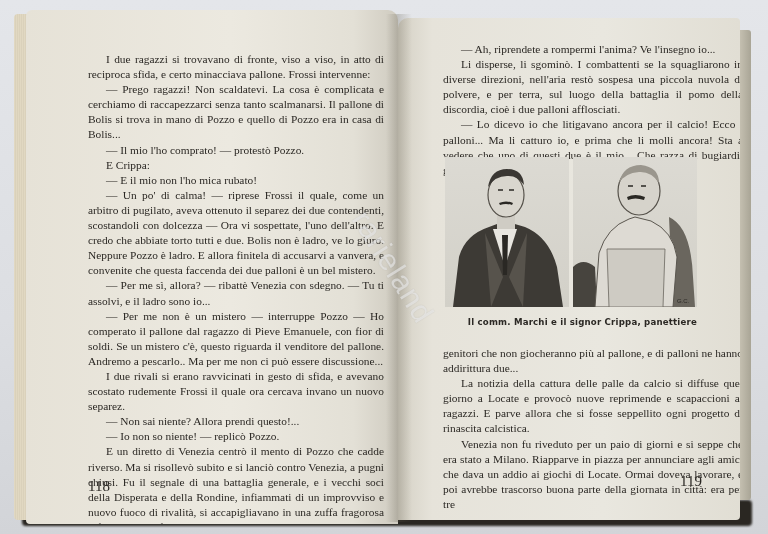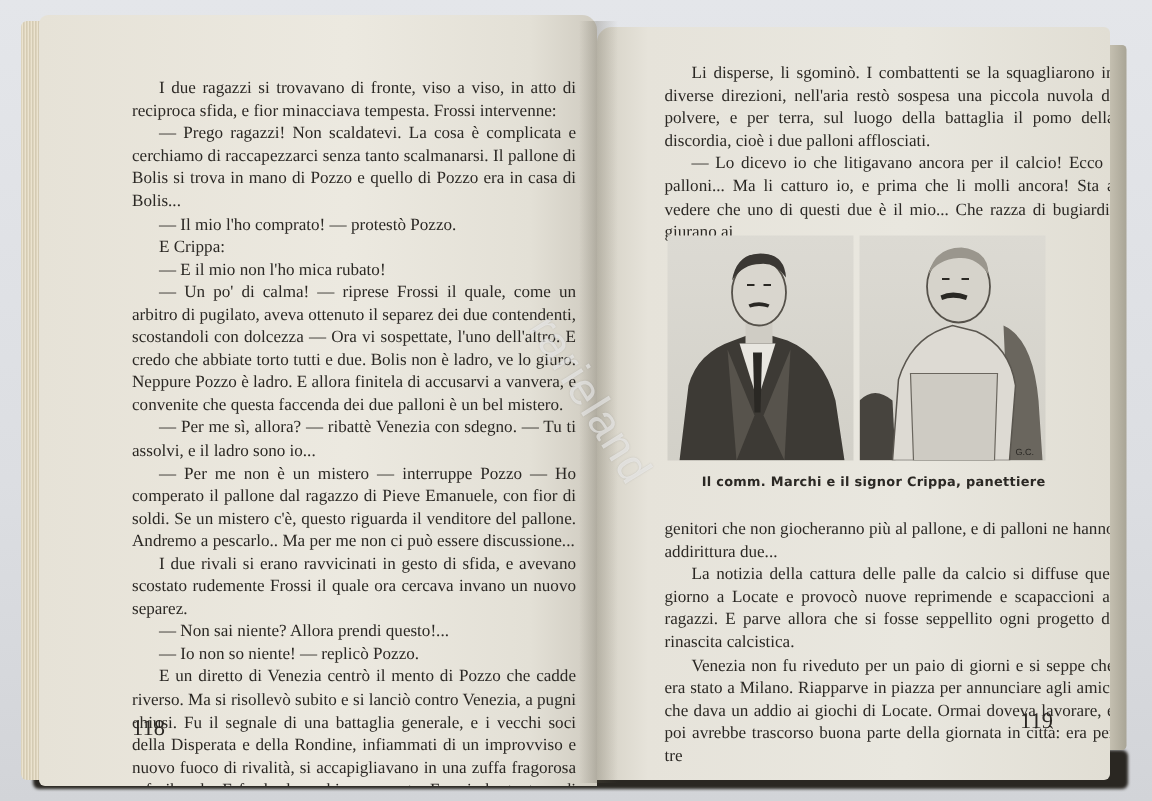--- a/index.html
+++ b/index.html
@@ -82,39 +82,40 @@
 </style>
 </head>
 <body>
 
 <div class="shadow"></div>
 <div class="edge-left"></div>
 <div class="edge-right"></div>
 
 <div class="page left">
   <div class="text">
-    <p class="ind">I due ragazzi si trovavano di fronte, viso a viso, in atto di reciproca sfida, e fior minacciava tempesta. Frossi intervenne:</p>
+    <p class="ind">I due ragazzi si trovavano di fronte, viso a viso, in atto di reciproca sfida, e certo minacciava pallone. Frossi intervenne:</p>
     <p class="ind">— Prego ragazzi! Non scaldatevi. La cosa è complicata e cerchiamo di raccapezzarci senza tanto scalmanarsi. Il pallone di Bolis si trova in mano di Pozzo e quello di Pozzo era in casa di Bolis...</p>
     <p class="ind">— Il mio l'ho comprato! — protestò Pozzo.</p>
     <p class="ind">E Crippa:</p>
     <p class="ind">— E il mio non l'ho mica rubato!</p>
     <p class="ind">— Un po' di calma! — riprese Frossi il quale, come un arbitro di pugilato, aveva ottenuto il separez dei due contendenti, scostandoli con dolcezza — Ora vi sospettate, l'uno dell'altro. E credo che abbiate torto tutti e due. Bolis non è ladro, ve lo giuro. Neppure Pozzo è ladro. E allora finitela di accusarvi a vanvera, e convenite che questa faccenda dei due palloni è un bel mistero.</p>
     <p class="ind">— Per me sì, allora? — ribattè Venezia con sdegno. — Tu ti assolvi, e il ladro sono io...</p>
     <p class="ind">— Per me non è un mistero — interruppe Pozzo — Ho comperato il pallone dal ragazzo di Pieve Emanuele, con fior di soldi. Se un mistero c'è, questo riguarda il venditore del pallone. Andremo a pescarlo.. Ma per me non ci può essere discussione...</p>
     <p class="ind">I due rivali si erano ravvicinati in gesto di sfida, e avevano scostato rudemente Frossi il quale ora cercava invano un nuovo separez.</p>
     <p class="ind">— Non sai niente? Allora prendi questo!...</p>
     <p class="ind">— Io non so niente! — replicò Pozzo.</p>
     <p class="ind">E un diretto di Venezia centrò il mento di Pozzo che cadde riverso. Ma si risollevò subito e si lanciò contro Venezia, a pugni chiusi. Fu il segnale di una battaglia generale, e i vecchi soci della Disperata e della Rondine, infiammati di un improvviso e nuovo fuoco di rivalità, si accapigliavano in una zuffa fragorosa e furibonda. E fra le due schiere opposte, Frossi che tentava di fare il paciere buscò dei pugni e dei calci di oscura provenienza, e i suoi occhialoni di celluloide gialla saltarono via dal naso.</p>
 
   </div>
   <div class="folio">118</div>
 </div>
 
 <div class="page right">
   <div class="text top">
+    <p class="ind">— Ah, riprendete a rompermi l'anima? Ve l'insegno io...</p>
     <p class="ind">Li disperse, li sgominò. I combattenti se la squagliarono in diverse direzioni, nell'aria restò sospesa una piccola nuvola di polvere, e per terra, sul luogo della battaglia il pomo della discordia, cioè i due palloni afflosciati.</p>
     <p class="ind">— Lo dicevo io che litigavano ancora per il calcio! Ecco i palloni... Ma li catturo io, e prima che li molli ancora! Sta a vedere che uno di questi due è il mio... Che razza di bugiardi: giurano ai</p>
   </div>
 
   <div class="plate">
     <div class="panel">
       <svg width="124" height="150" viewBox="0 0 124 150">
         <path d="M8 150 L14 100 Q20 78 44 70 L60 64 L80 70 Q104 80 112 110 L118 150 Z" fill="#3d3a35"></path>
         <path d="M48 72 L60 110 L72 72 Z" fill="#e8e6e0"></path>
         <path d="M57 78 L63 78 L62 118 L58 118 Z" fill="#2a2824"></path>

